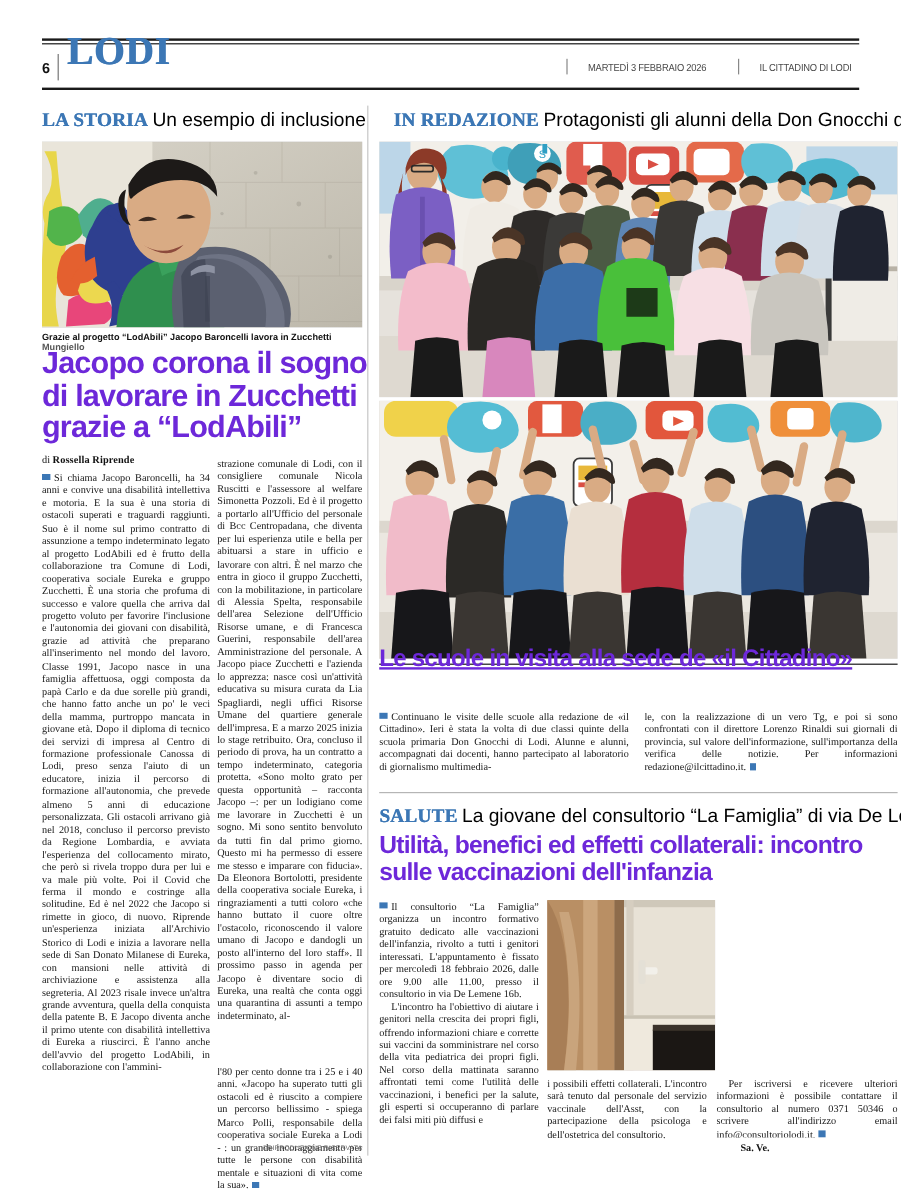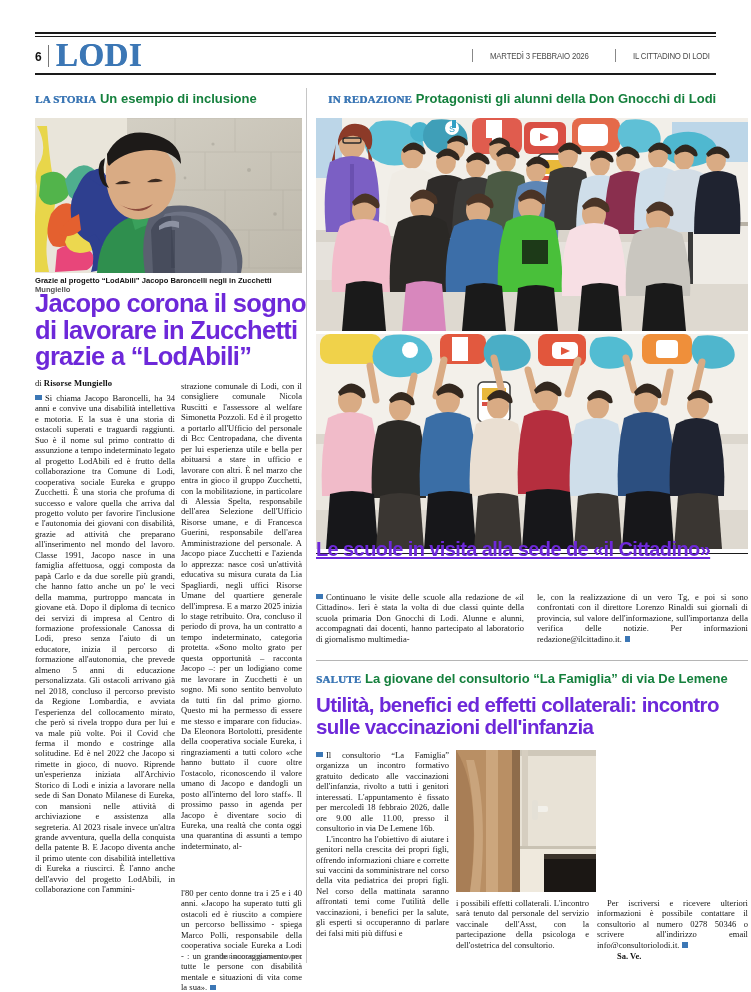--- a/index.html
+++ b/index.html
@@ -34,21 +34,21 @@
     padding-bottom:9px;padding-right:6px;
   }
   .folio-div{width:1px;background:#777;height:22px;margin-bottom:6px;margin-right:7px;}
   .section-name{
     font-family:"Liberation Serif", serif;
     font-weight:bold;
     font-size:33px;
     letter-spacing:0.5px;
     color:#3c77b5;
     line-height:1;
-    padding-bottom:1px;
+    padding-bottom:13px;
     text-shadow:0.5px 0 0 #3c77b5;
   }
   .mast-right{
     margin-left:auto;display:flex;align-items:center;
     padding-bottom:11px;gap:17px;
   }
   .mast-right .bar{width:1px;height:13px;background:#888;}
   .mast-date,.mast-paper{
     font-family:"Liberation Sans", sans-serif;
     font-size:8.5px;color:#4a4a4a;letter-spacing:-0.2px;
@@ -66,24 +66,24 @@
     font-family:"Liberation Sans", sans-serif;
     font-size:13.5px;
     line-height:1.1;
     white-space:nowrap;
   }
   .kicker .tag{
     font-family:"Liberation Serif", serif;
     font-weight:bold;
     color:#3c77b5;
     letter-spacing:0.2px;
-    font-size:11px;
+    font-size:16px;
     text-shadow:0.4px 0 0 #3c77b5;
   }
-  .kicker .txt{color:#15803d;font-size:13px;font-weight:bold;}
+  .kicker .txt{color:#000000;font-size:16px;}
 
   
   .photo{position:absolute;overflow:hidden;background:#ddd;}
   .photo svg{display:block;width:100%;height:100%;}
 
   .caption{
     font-family:"Liberation Sans", sans-serif;
     font-size:7.6px;
     color:#111;
     line-height:1.2;
@@ -223,28 +223,28 @@
       <path d="M72 36 q16 -30 52 -18 q22 8 22 28 q-10 -14 -30 -14 q-24 0 -40 14 q-4 6 -4 -10z" fill="#1d1a18"></path>
       <path d="M70 40 q-4 18 4 30 q-8 -2 -10 -14 q-2 -12 6 -16z" fill="#1d1a18"></path>
       <path d="M80 66 q8 -6 16 -1 q-8 2 -16 1z" fill="#3b2a20"></path>
       <path d="M112 64 q8 -6 16 -1 q-8 2 -16 1z" fill="#3b2a20"></path>
       <path d="M84 86 q16 10 34 0 q-12 14 -34 0z" fill="#8c4a3c"></path>
       <path d="M88 88 q14 6 26 0 q-12 6 -26 0z" fill="#fff"></path>
     </svg>
   </div>
 
   <div style="position:absolute;left:35px;top:276px;width:267px;" class="caption">
-    <b>Grazie al progetto “LodAbili” Jacopo Baroncelli negli in Zucchetti</b>
+    <b>Grazie al progetto “LodAbili” Jacopo Baroncelli lavora in Zucchetti</b>
     <span class="credit">Mungiello</span>
   </div>
 
   <div class="hl hl-main" style="position:absolute;left:35px;top:290px;width:272px;">Jacopo corona il sogno di lavorare in Zucchetti grazie a “LodAbili”</div>
 
   <div class="byline" style="position:absolute;left:35px;top:378px;width:140px;">
-    <span>di </span><b>Risorse Mungiello</b>
+    <span>di </span><b>Rossella Riprende</b>
   </div>
 
   <div class="body" style="position:absolute;left:35px;top:393px;width:140px;height:565px;overflow:hidden;">
     <p><span class="sqr"></span><span>Si chiama Jacopo Baroncelli, ha 34 anni e convive una disabilità intellettiva e motoria. E la sua è una storia di ostacoli superati e traguardi raggiunti. Suo è il nome sul primo contratto di assunzione a tempo indeterminato legato al progetto LodAbili ed è frutto della collaborazione tra Comune di Lodi, cooperativa sociale Eureka e gruppo Zucchetti. È una storia che profuma di successo e valore quella che arriva dal progetto voluto per favorire l'inclusione e l'autonomia dei giovani con disabilità, grazie ad attività che preparano all'inserimento nel mondo del lavoro. Classe 1991, Jacopo nasce in una famiglia affettuosa, oggi composta da papà Carlo e da due sorelle più grandi, che hanno fatto anche un po' le veci della mamma, purtroppo mancata in giovane età. Dopo il diploma di tecnico dei servizi di impresa al Centro di formazione professionale Canossa di Lodi, preso senza l'aiuto di un educatore, inizia il percorso di formazione all'autonomia, che prevede almeno 5 anni di educazione personalizzata. Gli ostacoli arrivano già nel 2018, concluso il percorso previsto da Regione Lombardia, e avviata l'esperienza del collocamento mirato, che però si rivela troppo dura per lui e va male più volte. Poi il Covid che ferma il mondo e costringe alla solitudine. Ed è nel 2022 che Jacopo si rimette in gioco, di nuovo. Riprende un'esperienza iniziata all'Archivio Storico di Lodi e inizia a lavorare nella sede di San Donato Milanese di Eureka, con mansioni nelle attività di archiviazione e assistenza alla segreteria. Al 2023 risale invece un'altra grande avventura, quella della conquista della patente B. E Jacopo diventa anche il primo utente con disabilità intellettiva di Eureka a riuscirci. È l'anno anche dell'avvio del progetto LodAbili, in collaborazione con l'ammini-</span></p>
   </div>
 
   <div class="body" style="position:absolute;left:181px;top:381px;width:121px;height:470px;overflow:hidden;">
     <p><span>strazione comunale di Lodi, con il consigliere comunale Nicola Ruscitti e l'assessore al welfare Simonetta Pozzoli. Ed è il progetto a portarlo all'Ufficio del personale di Bcc Centropadana, che diventa per lui esperienza utile e bella per abituarsi a stare in ufficio e lavorare con altri. È nel marzo che entra in gioco il gruppo Zucchetti, con la mobilitazione, in particolare di Alessia Spelta, responsabile dell'area Selezione dell'Ufficio Risorse umane, e di Francesca Guerini, responsabile dell'area Amministrazione del personale. A Jacopo piace Zucchetti e l'azienda lo apprezza: nasce così un'attività educativa su misura curata da Lia Spagliardi, negli uffici Risorse Umane del quartiere generale dell'impresa. E a marzo 2025 inizia lo stage retribuito. Ora, concluso il periodo di prova, ha un contratto a tempo indeterminato, categoria protetta. «Sono molto grato per questa opportunità – racconta Jacopo –: per un lodigiano come me lavorare in Zucchetti è un sogno. Mi sono sentito benvoluto da tutti fin dal primo giorno. Questo mi ha permesso di essere me stesso e imparare con fiducia». Da Eleonora Bortolotti, presidente della cooperativa sociale Eureka, i ringraziamenti a tutti coloro «che hanno buttato il cuore oltre l'ostacolo, riconoscendo il valore umano di Jacopo e dandogli un posto all'interno del loro staff». Il prossimo passo in agenda per Jacopo è diventare socio di Eureka, una realtà che conta oggi una quarantina di assunti a tempo indeterminato, al-</span></p>
   </div>
 
@@ -515,18 +515,18 @@
       <path d="M18 10 q14 50 6 132 l-10 0 q10 -70 -4 -132z" fill="#c9a47c"></path>
       <rect x="30" y="0" width="12" height="142" fill="#d8b68e" opacity="0.6"></rect>
     </svg>
   </div>
 
   <div class="body" style="position:absolute;left:456px;top:898px;width:133px;height:64px;overflow:hidden;">
     <p><span>i possibili effetti collaterali. L'incontro sarà tenuto dal personale del servizio vaccinale dell'Asst, con la partecipazione della psicologa e dell'ostetrica del consultorio.</span></p>
   </div>
 
   <div class="body" style="position:absolute;left:597px;top:898px;width:151px;height:50px;overflow:hidden;">
-    <p style="text-indent:10px;"><span>Per iscriversi e ricevere ulteriori informazioni è possibile contattare il consultorio al numero 0278 50346 o scrivere all'indirizzo email info@consultoriolodi.it.</span><span class="endsqr"></span></p>
+    <p style="text-indent:10px;"><span>Per iscriversi e ricevere ulteriori informazioni è possibile contattare il consultorio al numero 0371 50346 o scrivere all'indirizzo email info@consultoriolodi.it.</span><span class="endsqr"></span></p>
   </div>
 
   <div class="sign" style="position:absolute;left:597px;top:951px;width:151px;">Sa. Ve.</div>
 
 </div>
 
 </body></html>

